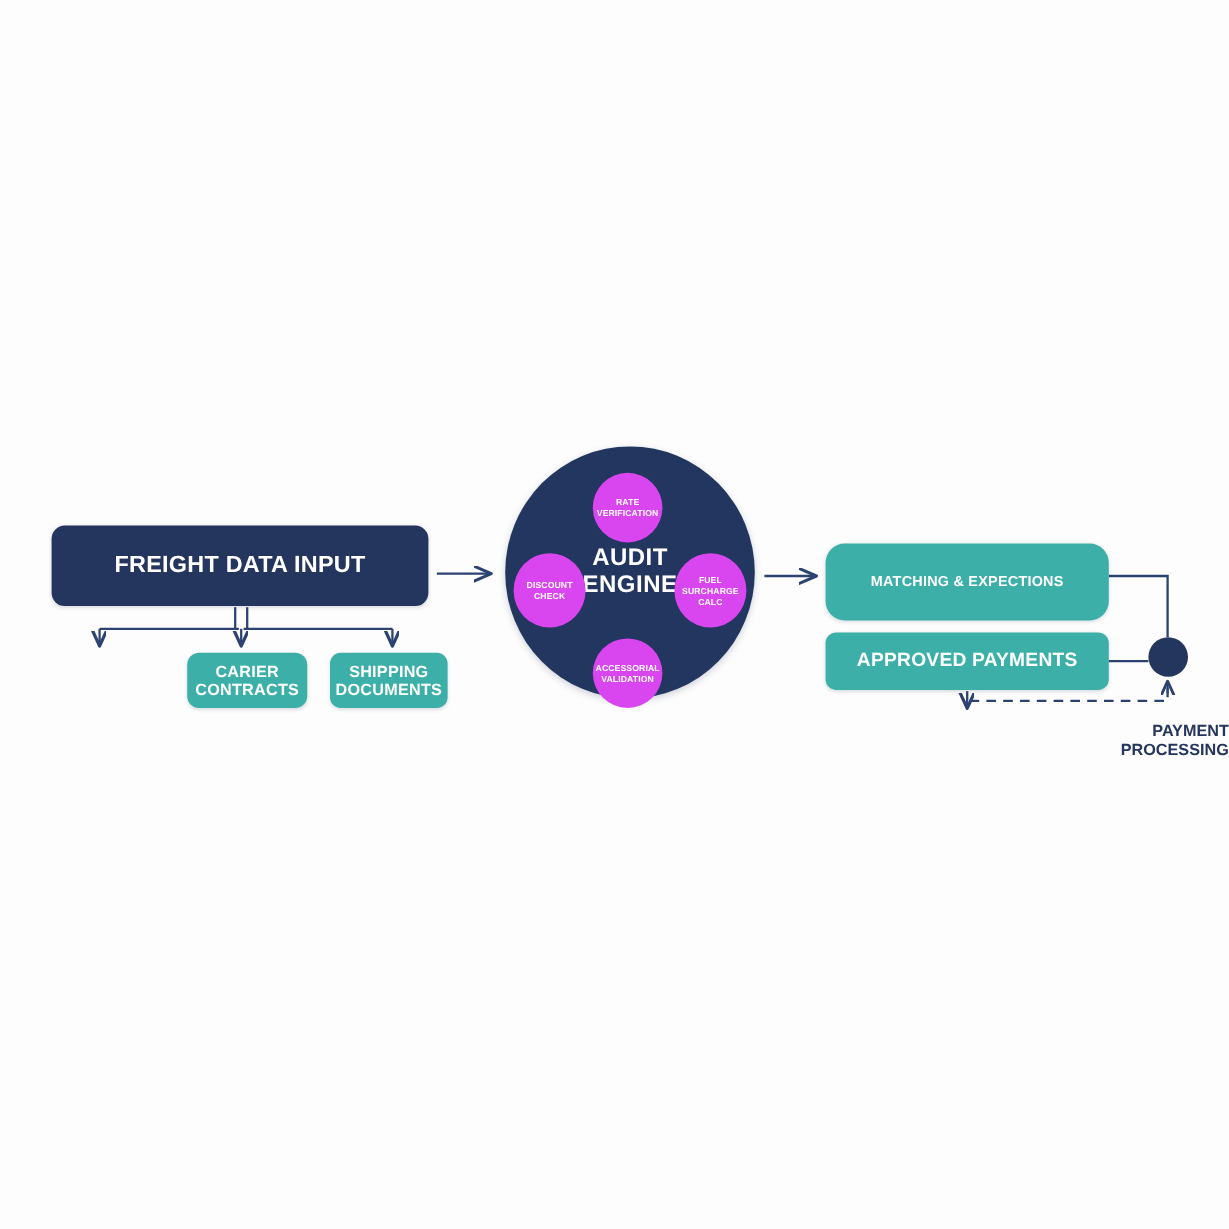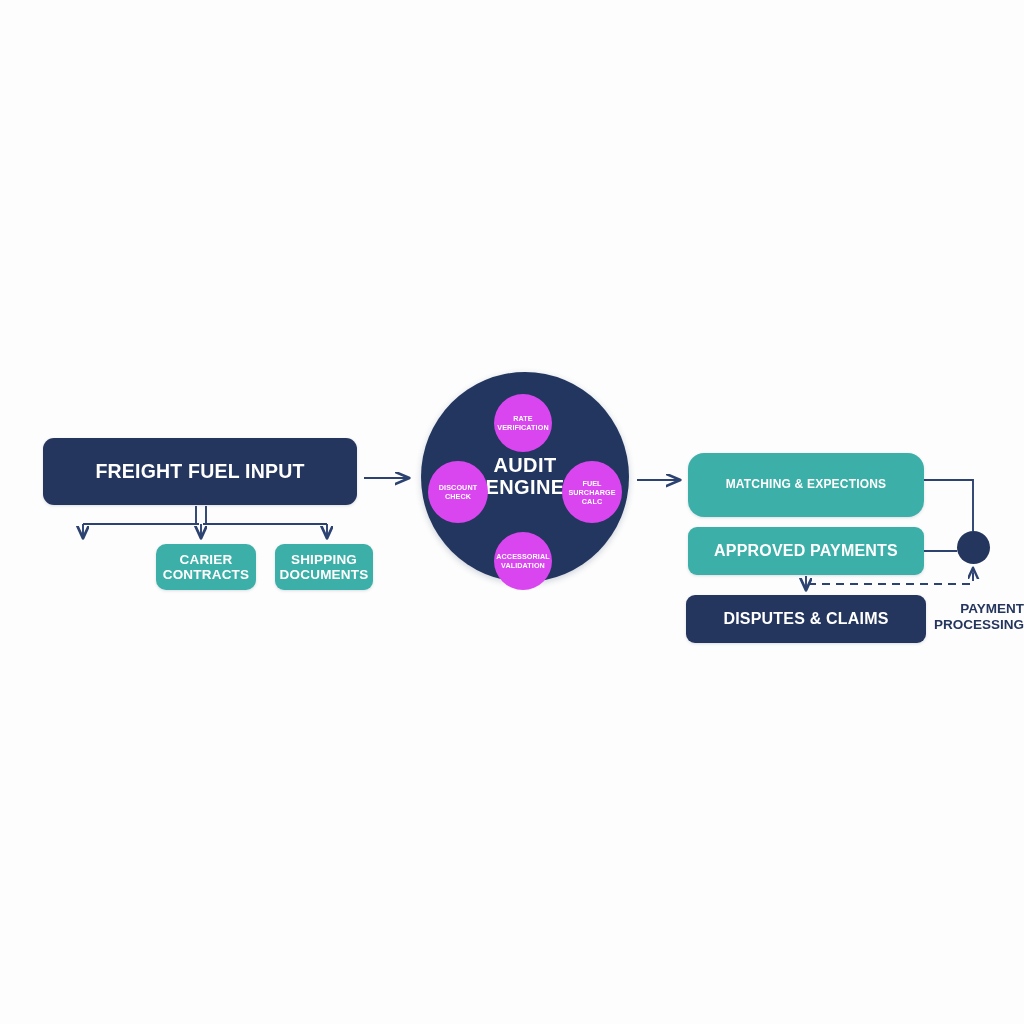--- a/index.html
+++ b/index.html
@@ -180,21 +180,21 @@
     </g>
 
     <g stroke="#ffffff" fill="none" stroke-width="2.1" stroke-linecap="round">
       <path d="M556,450 Q580,456 588,462" marker-end="url(#arw-white)"></path>
       <path d="M584,527 Q574,548 558,558" marker-end="url(#arw-white)"></path>
       <path d="M492,562 Q470,556 460,531" marker-end="url(#arw-white)"></path>
       <path d="M462,455 Q472,434 490,424" marker-end="url(#arw-white)"></path>
     </g>
   </svg>
 
-  <div class="node navy" id="freight-data-input">FREIGHT FUEL INPUT</div>
+  <div class="node navy" id="freight-data-input">FREIGHT DATA INPUT</div>
 
 
   <div class="node teal" id="src-contracts">CARIER CONTRACTS</div>
 
   <div class="node teal" id="src-shipping">SHIPPING DOCUMENTS</div>
 
   <div id="audit-engine"></div>
 
   <div id="audit-engine-title">
     <div>AUDIT</div>
@@ -206,21 +206,20 @@
   <div class="sub" id="sub-fuel">FUEL SURCHARGE CALC</div>
 
   <div class="sub" id="sub-accessorial">ACCESSORIAL VALIDATION</div>
 
   <div class="sub" id="sub-discount">DISCOUNT CHECK</div>
 
   <div class="node teal" id="matching-exceptions">MATCHING &amp; EXPECTIONS</div>
 
   <div class="node teal" id="approved-payments">APPROVED PAYMENTS</div>
 
-  <div class="node navy" id="disputes-claims">DISPUTES &amp; CLAIMS</div>
 
   <div id="payment-hub-dot"></div>
 
   <div class="caption" id="payment-processing-label">
     <div>PAYMENT</div>
     <div>PROCESSING</div>
   </div>
 
 </div>
 

